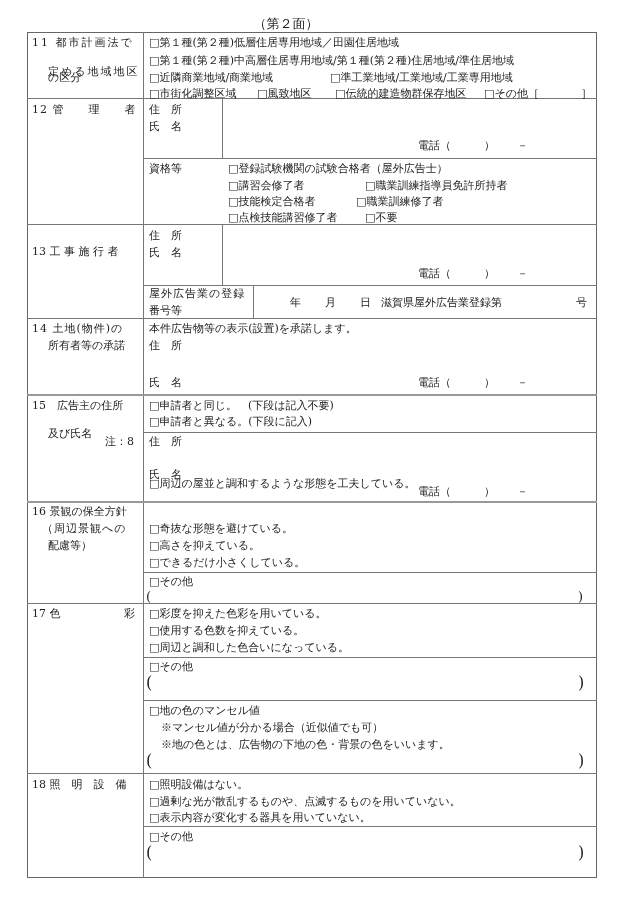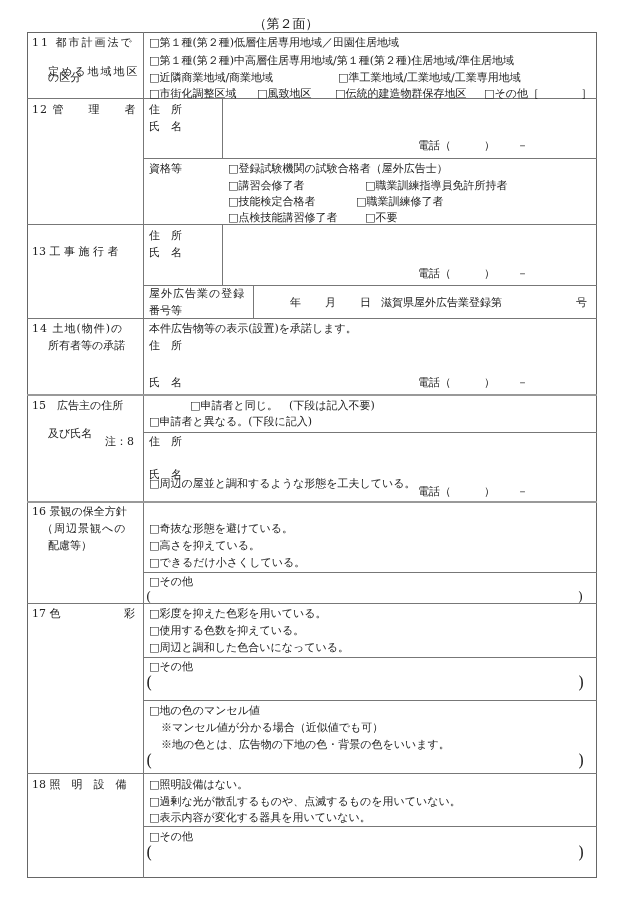--- a/index.html
+++ b/index.html
@@ -36,21 +36,21 @@
 <div class="hline" style="left:27px; top:773px; width:570px;"></div>
 
 <div>
   <div class="t" style="left:32px; top:37px; letter-spacing:2px;">11 都市計画法で</div>
   <div class="t" style="left:48px; top:66px; letter-spacing:2px;">定める地域地区</div>
   <div class="t" style="left:48px; top:72px;">の区分</div>
 
   <div class="t" style="left:149px; top:37px;">□第１種(第２種)低層住居専用地域／田園住居地域</div>
   <div class="t" style="left:149px; top:55px;text-align:right;">□第１種(第２種)中高層住居専用地域/第１種(第２種)住居地域/準住居地域</div>
   <div class="t" style="left:149px; top:72px;">□近隣商業地域/商業地域</div>
-  <div class="t" style="left:338px; top:72px;">□準工業地域/工業地域/工業専用地域</div>
+  <div class="t" style="left:330px; top:72px;">□準工業地域/工業地域/工業専用地域</div>
   <div class="t" style="left:149px; top:89px; margin-top:-1px;">□市街化調整区域</div>
   <div class="t" style="left:257px; top:88px;text-align:center;">□風致地区</div>
   <div class="t" style="left:335px; top:88px;">□伝統的建造物群保存地区</div>
   <div class="t" style="left:484px; top:88px;">□その他［</div>
   <div class="t" style="left:581px; top:88px;">］</div>
 </div>
 
 <div>
   <div class="vline" style="left:222px; top:98px; height:60px;"></div>
   <div class="hline" style="left:143px; top:158px; width:454px;"></div>
@@ -103,21 +103,21 @@
   <div class="t field" style="left:185px; top:375px; width:220px; height:16px;"></div>
   <div class="t" style="left:418px; top:377px;">電話（　　　）　　－</div>
 </div>
 
 <div>
   <div class="hline" style="left:143px; top:432px; width:454px;"></div>
   <div class="t" style="left:32px; top:400px;">15　広告主の住所</div>
   <div class="t" style="left:48px; top:428px;">及び氏名</div>
   <div class="t" style="left:105px; top:436px;">注：8</div>
 
-  <div class="t" style="left:149px; top:400px;margin-left:41px;">□申請者と同じ。　(下段は記入不要)</div>
+  <div class="t" style="left:149px; top:400px;">□申請者と同じ。　(下段は記入不要)</div>
   <div class="t" style="left:149px; top:416px;">□申請者と異なる。(下段に記入)</div>
   <div class="t" style="left:149px; top:436px;">住　所</div>
   <div class="t" style="left:149px; top:469px;">氏　名</div>
   <div class="t field" style="left:185px; top:434px; width:405px; height:16px;"></div>
   <div class="t field" style="left:185px; top:467px; width:405px; height:16px;"></div>
   <div class="t" style="left:418px; top:486px;">電話（　　　）　　－</div>
 </div>
 
 <div>
   <div class="hline" style="left:143px; top:572px; width:454px;"></div>

